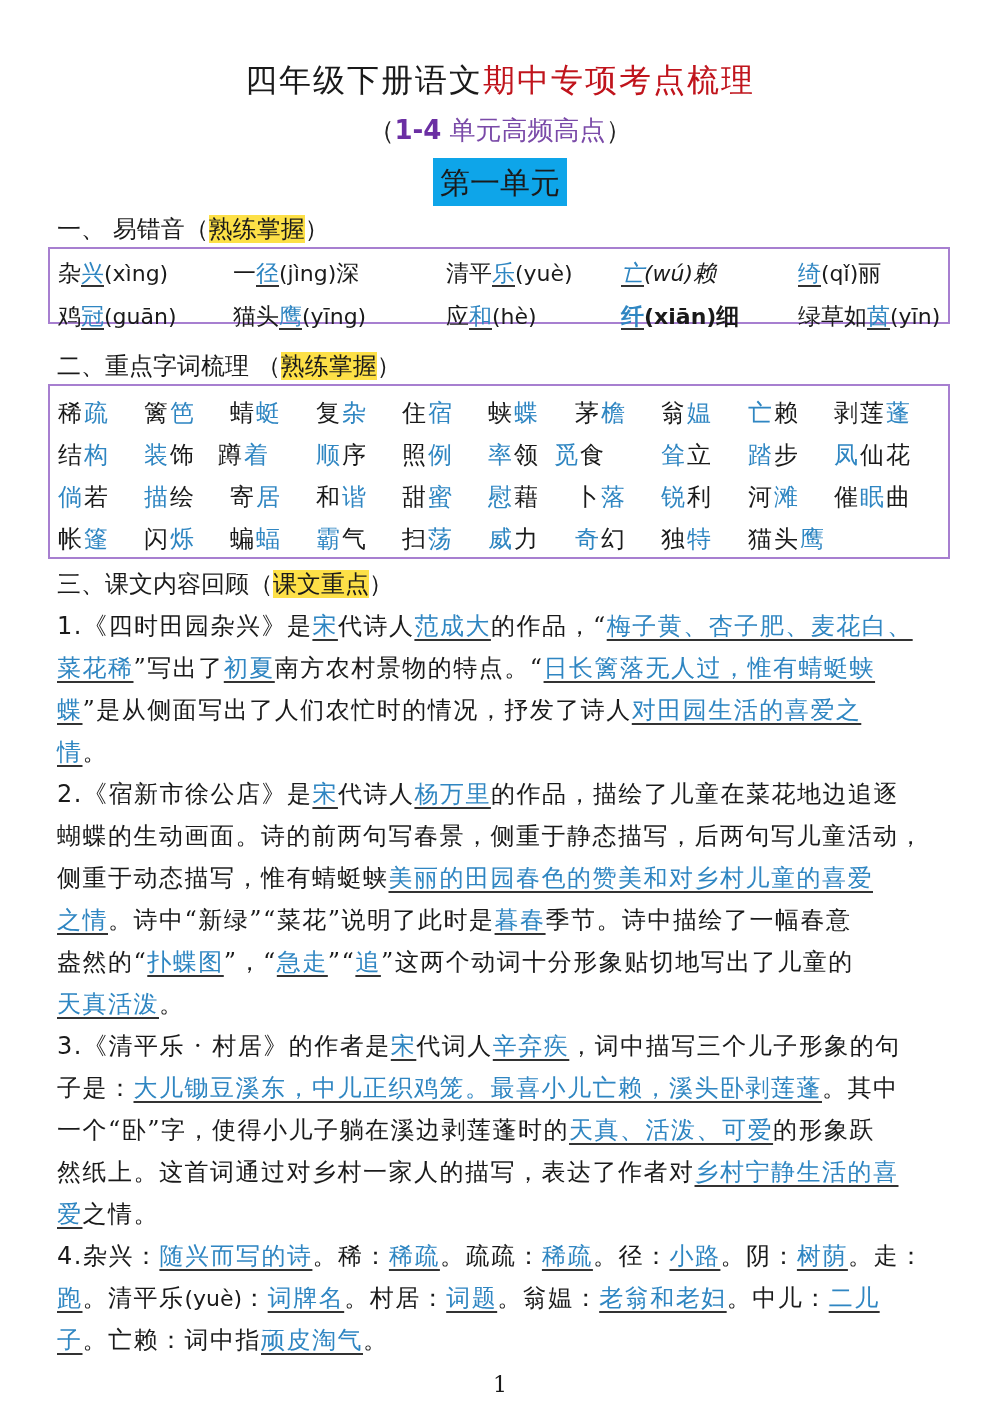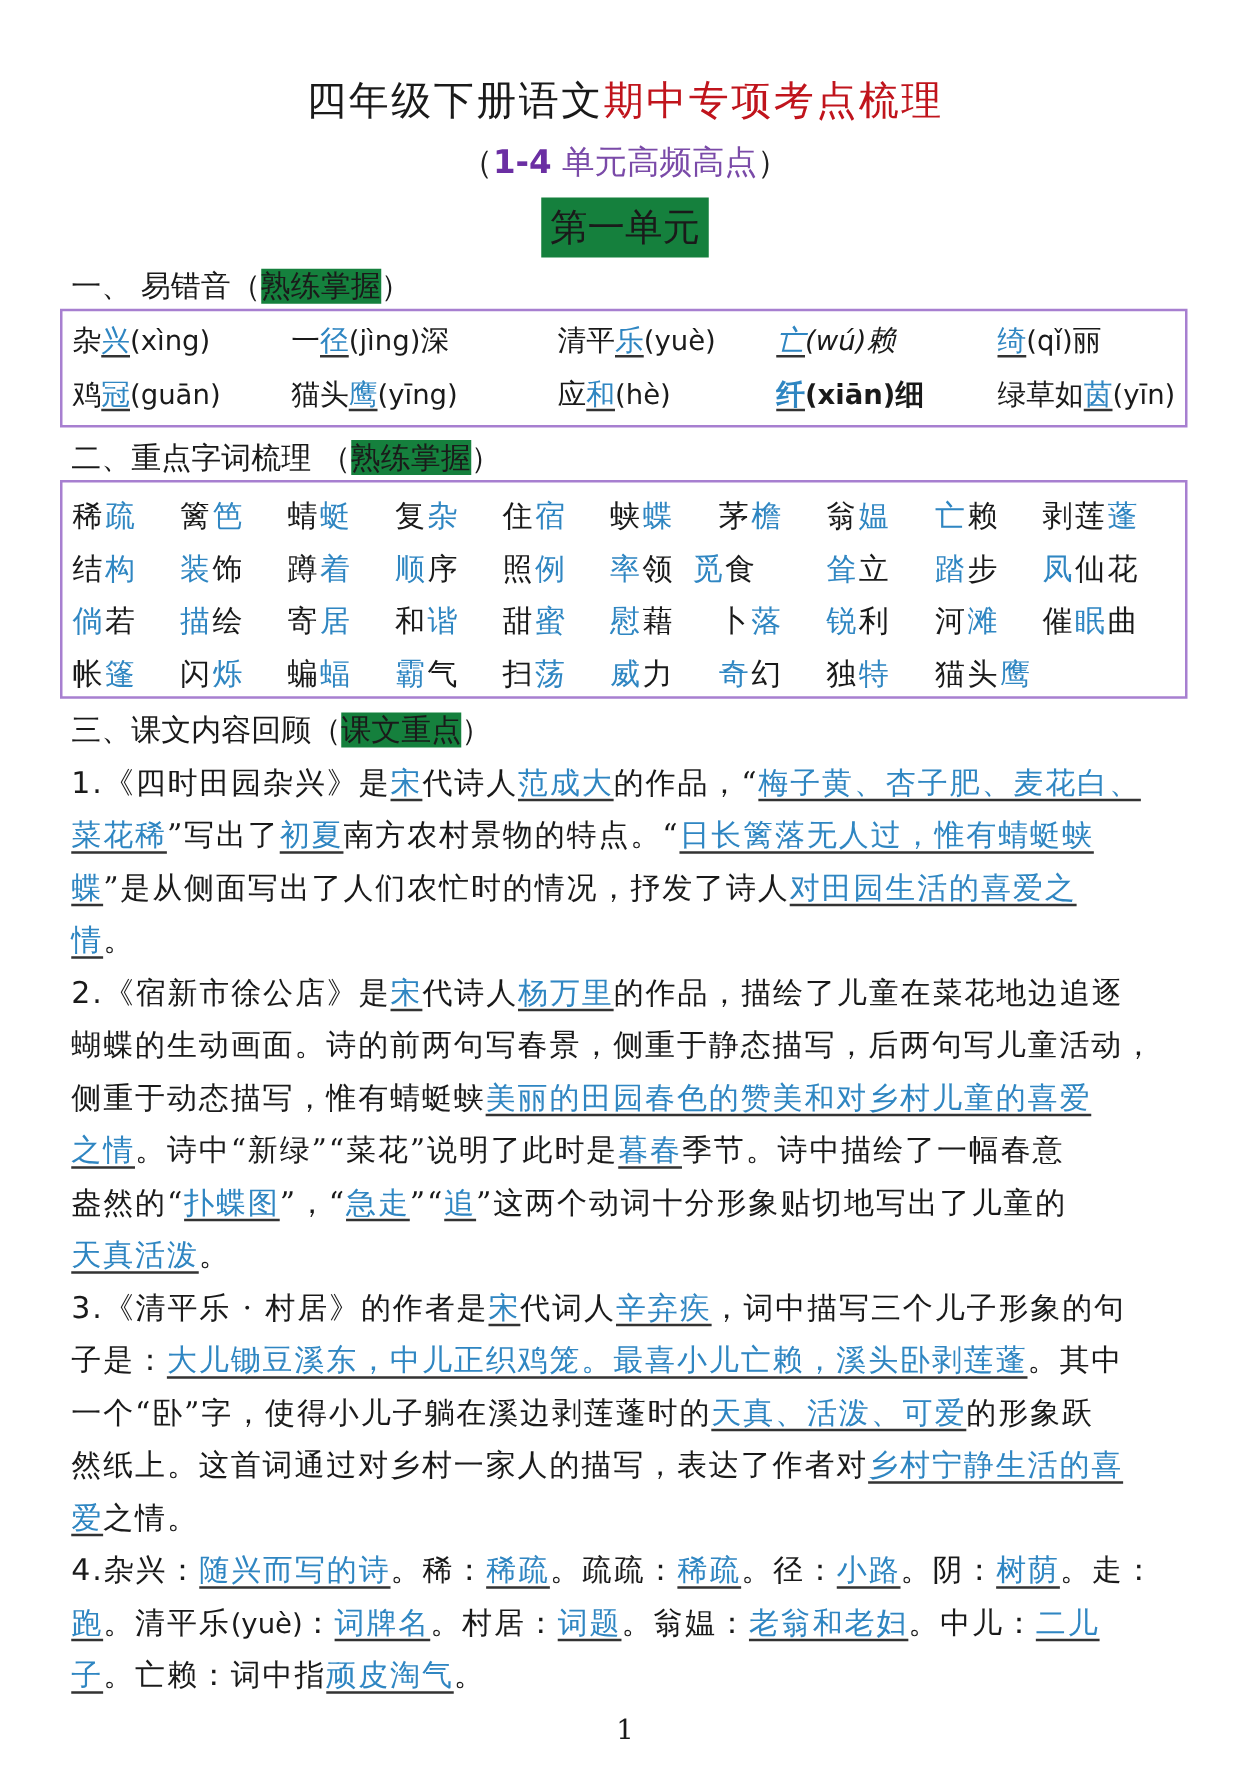--- a/index.html
+++ b/index.html
@@ -16,26 +16,26 @@
   .title .red { color: #c0141c; }
   .subtitle {
     position: absolute; top: 112px; left: 0; width: 1000px; text-align: center;
     font-size: 26px; line-height: 36px; color: #7a4aa8;
     font-family: "DejaVu Sans", sans-serif;
   }
   .subtitle .paren { color: #222; }
   .subtitle b { color: #6b2fa3; font-weight: bold; }
   .unit {
     position: absolute; top: 158px; left: 433px; width: 134px; height: 48px;
-    background: #15803d; text-align: center; font-size: 30px; line-height: 50px;
+    background: #0ea5e9; text-align: center; font-size: 30px; line-height: 50px;
   }
   .sec-h {
     position: absolute; left: 57px; font-size: 24px; line-height: 34px;
   }
-  .hl { background: #15803d; }
+  .hl { background: #fde047; }
   .box {
     position: absolute; left: 48px; width: 902px;
     border: 2px solid #a77fd0; box-sizing: border-box;
   }
   .py-row { position: absolute; left: 8px; height: 40px; font-size: 23px; line-height: 40px; }
   .py-cell { position: absolute; white-space: nowrap; font-family: "DejaVu Serif", serif; }
   .py-cell .pin { font-family: "DejaVu Sans", sans-serif; font-size: 22px; }
   .blue { color: #2f86c2; }
   .u { text-decoration: underline; text-decoration-color: #333; text-underline-offset: 4px; }
   .w-row { position: absolute; left: 8px; height: 42px; font-size: 24px; line-height: 42px; }
@@ -59,21 +59,21 @@
   <span>四年级下册语文</span><span class="red">期中专项考点梳理</span>
 </div>
 <div class="subtitle">
   <span class="paren">（</span><b>1-4</b><span> 单元高频高点</span><span class="paren">）</span>
 </div>
 <div class="unit">第一单元</div>
 
 <div class="sec-h" style="top:212px;">
   <span>一、 易错音（</span><span class="hl">熟练掌握</span><span>）</span>
 </div>
-<div class="box" id="box1" style="top:247px; height:95px;">
+<div class="box" id="box1" style="top:247px; height:77px;">
     <div class="py-row" style="top: 4px;">
       <div class="py-cell" style="left: 0px;"><span>杂</span><span class="blue u">兴</span><span class="pin">(xìng)</span><span></span></div>
       <div class="py-cell" style="left: 175px;"><span>一</span><span class="blue u">径</span><span class="pin">(jìng)</span><span>深</span></div>
       <div class="py-cell" style="left: 388px;"><span>清平</span><span class="blue u">乐</span><span class="pin">(yuè)</span><span></span></div>
       <div class="py-cell" style="left: 563px; font-style: italic;"><span></span><span class="blue u">亡</span><span class="pin">(wú)</span><span>赖</span></div>
       <div class="py-cell" style="left: 740px;"><span></span><span class="blue u">绮</span><span class="pin">(qǐ)</span><span>丽</span></div>
     </div>
     <div class="py-row" style="top: 47px;">
       <div class="py-cell" style="left: 0px;"><span>鸡</span><span class="blue u">冠</span><span class="pin">(guān)</span><span></span></div>
       <div class="py-cell" style="left: 175px;"><span>猫头</span><span class="blue u">鹰</span><span class="pin">(yīng)</span><span></span></div>
@@ -95,21 +95,21 @@
       <div class="w-cell" style="left: 344px;"><span>住</span><span class="blue">宿</span></div>
       <div class="w-cell" style="left: 430px;"><span>蛱</span><span class="blue">蝶</span></div>
       <div class="w-cell" style="left: 517px;"><span>茅</span><span class="blue">檐</span></div>
       <div class="w-cell" style="left: 603px;"><span>翁</span><span class="blue">媪</span></div>
       <div class="w-cell" style="left: 690px;"><span class="blue">亡</span><span>赖</span></div>
       <div class="w-cell" style="left: 776px;"><span>剥莲</span><span class="blue">蓬</span></div>
     </div>
     <div class="w-row" style="top: 48px;">
       <div class="w-cell" style="left: 0px;"><span>结</span><span class="blue">构</span></div>
       <div class="w-cell" style="left: 86px;"><span class="blue">装</span><span>饰</span></div>
-      <div class="w-cell" style="left: 172px;"><span>蹲</span><span class="blue">着</span></div>
+      <div class="w-cell" style="left: 160px;"><span>蹲</span><span class="blue">着</span></div>
       <div class="w-cell" style="left: 258px;"><span class="blue">顺</span><span>序</span></div>
       <div class="w-cell" style="left: 344px;"><span>照</span><span class="blue">例</span></div>
       <div class="w-cell" style="left: 430px;"><span class="blue">率</span><span>领</span></div>
       <div class="w-cell" style="left: 496px;"><span class="blue">觅</span><span>食</span></div>
       <div class="w-cell" style="left: 603px;"><span class="blue">耸</span><span>立</span></div>
       <div class="w-cell" style="left: 690px;"><span class="blue">踏</span><span>步</span></div>
       <div class="w-cell" style="left: 776px;"><span class="blue">凤</span><span>仙花</span></div>
     </div>
     <div class="w-row" style="top: 90px;">
       <div class="w-cell" style="left: 0px;"><span class="blue">倘</span><span>若</span></div>

